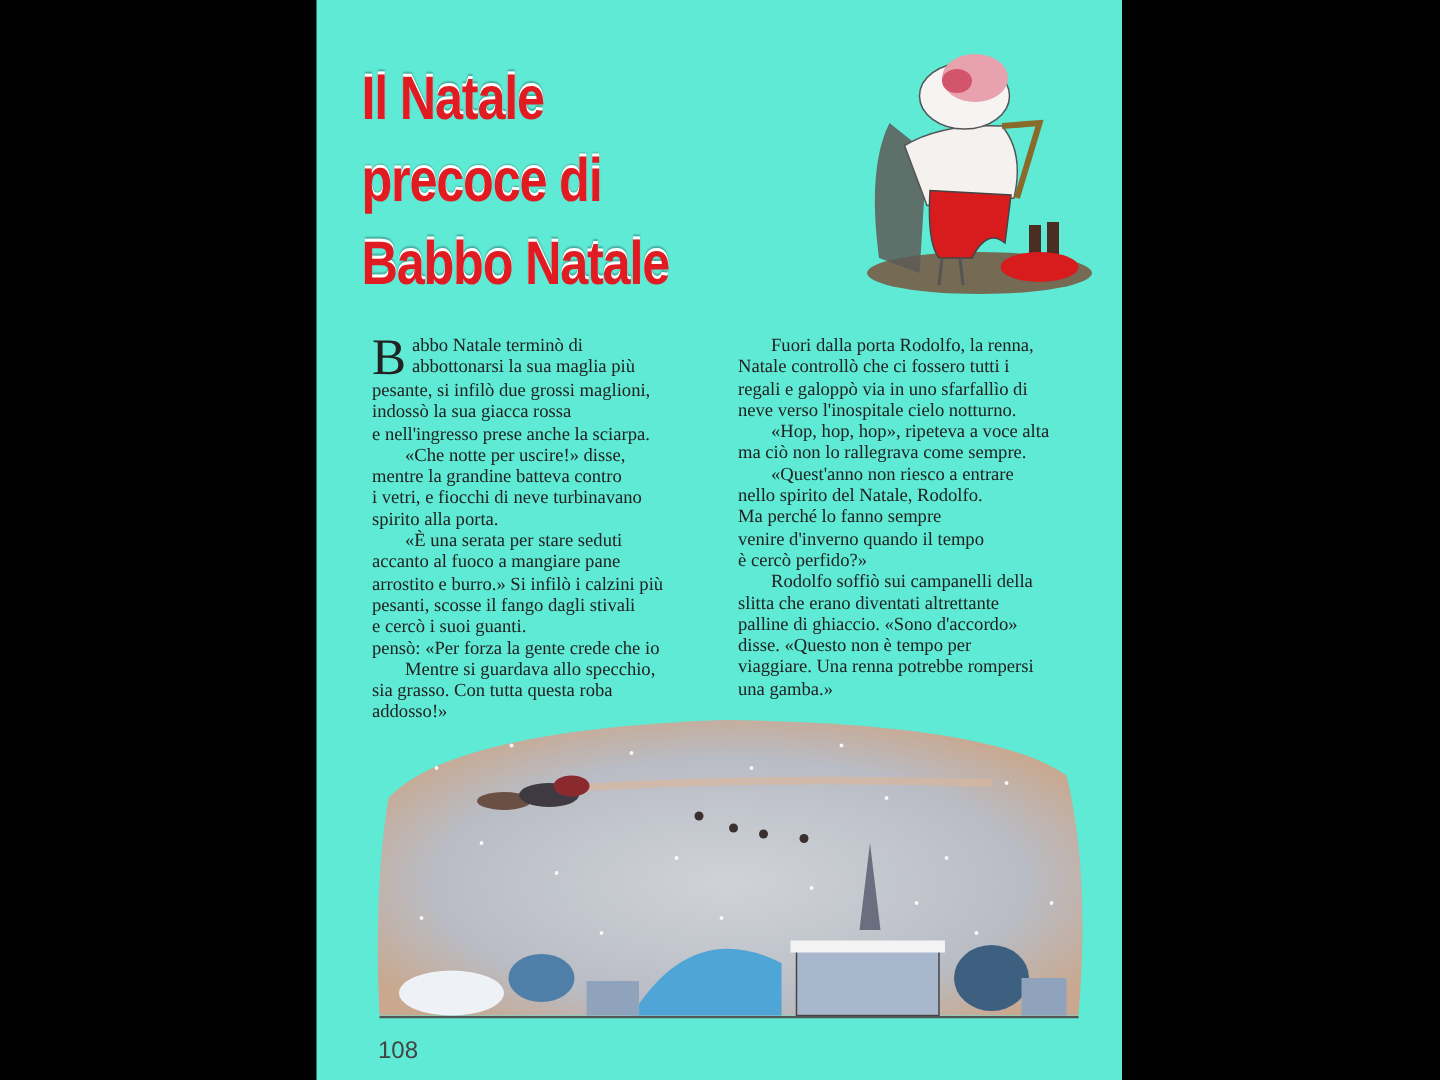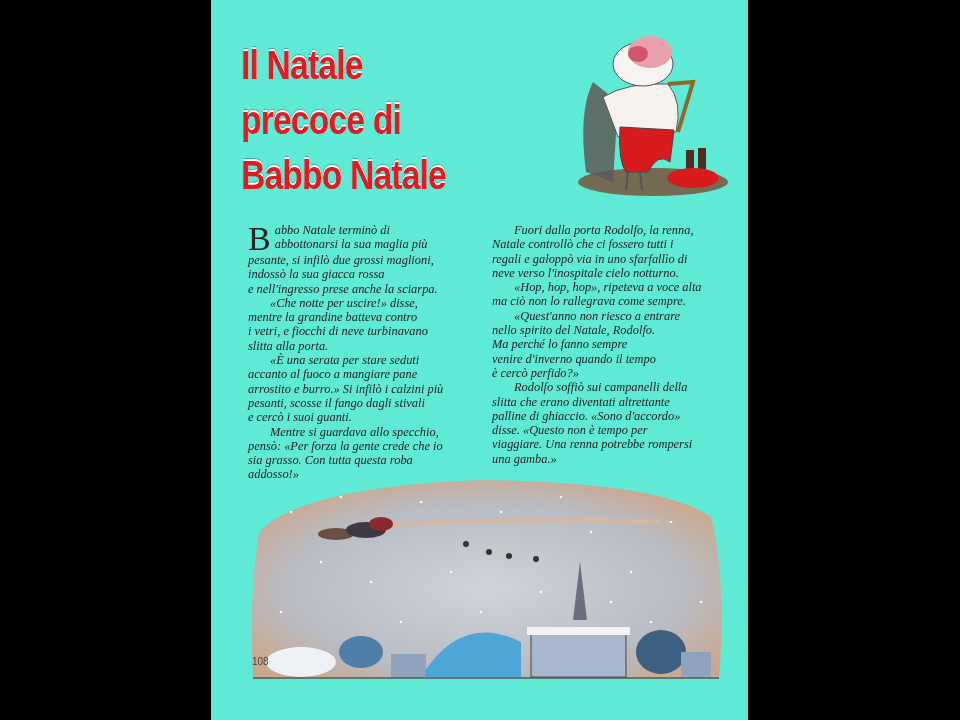--- a/index.html
+++ b/index.html
@@ -6,23 +6,23 @@
   body { width:960px; height:720px; background:#000; position:relative; overflow:hidden; font-family:"Liberation Serif", serif; }
   .page { position:absolute; left:211px; top:0; width:537px; height:720px; background:#5eead4; overflow:hidden; }
   .title { position:absolute; left:30px; top:38px; width:260px; font-family:"Liberation Sans", sans-serif; font-weight:bold; color:#e11b22; font-size:41px; line-height:55px; letter-spacing:-1px; transform:scaleX(0.82); transform-origin:left top; white-space:nowrap; }
   .title span { display:block; text-shadow: 0 -2px 0 #fff, 0 -3px 1px rgba(0,0,0,0.25); }
   .santa { position:absolute; left:347px; top:22px; width:170px; height:180px; }
   .col { position:absolute; top:223px; font-size:12.4px; line-height:14.3px; color:#222; }
   .col p { margin:0; }
   .col-left { left:37px; width:232px; }
   .col-right { left:281px; width:240px; }
   .dropcap { float:left; font-size:34px; line-height:28px; margin:2px 4px 0 0; color:#222; }
-  .line { display:block; white-space:nowrap;font-style:italic; }
+  .line { display:block; white-space:nowrap; }
   .scene { position:absolute; left:30px; top:472px; width:490px; height:212px; }
-  .pagenum { position:absolute; left:41px; top:656px; font-family:"Liberation Sans", sans-serif; font-size:10px; color:#444; }
+  .pagenum { position:absolute; left:41px; top:692px; font-family:"Liberation Sans", sans-serif; font-size:16px; color:#444; }
 </style>
 </head>
 <body>
 
 <div class="page">
 
   <div class="title">
     <span>Il Natale</span>
     <span>precoce di</span>
     <span>Babbo Natale</span>
@@ -50,32 +50,32 @@
       <span class="line" style="padding-left:0">abbo Natale terminò di</span>
       <span class="line">abbottonarsi la sua maglia più</span>
       <span class="line" style="clear:left">pesante, si infilò due grossi maglioni,</span>
       <span class="line">indossò la sua giacca rossa</span>
       <span class="line">e nell'ingresso prese anche la sciarpa.</span>
     </p>
     <p>
       <span class="line" style="padding-left:22px">«Che notte per uscire!» disse,</span>
       <span class="line">mentre la grandine batteva contro</span>
       <span class="line">i vetri, e fiocchi di neve turbinavano</span>
-      <span class="line">slitta alla porta.</span>
+      <span class="line">spirito alla porta.</span>
     </p>
     <p>
       <span class="line" style="padding-left:22px">«È una serata per stare seduti</span>
       <span class="line">accanto al fuoco a mangiare pane</span>
       <span class="line">arrostito e burro.» Si infilò i calzini più</span>
       <span class="line">pesanti, scosse il fango dagli stivali</span>
       <span class="line">e cercò i suoi guanti.</span>
     </p>
     <p>
+      <span class="line">pensò: «Per forza la gente crede che io</span>
       <span class="line" style="padding-left:22px">Mentre si guardava allo specchio,</span>
-      <span class="line">pensò: «Per forza la gente crede che io</span>
       <span class="line">sia grasso. Con tutta questa roba</span>
       <span class="line">addosso!»</span>
     </p>
   </div>
 
   <div class="col col-right">
     <p>
       <span class="line" style="padding-left:22px">Fuori dalla porta Rodolfo, la renna,</span>
       <span class="line">Natale controllò che ci fossero tutti i</span>
       <span class="line">regali e galoppò via in uno sfarfallìo di</span>

